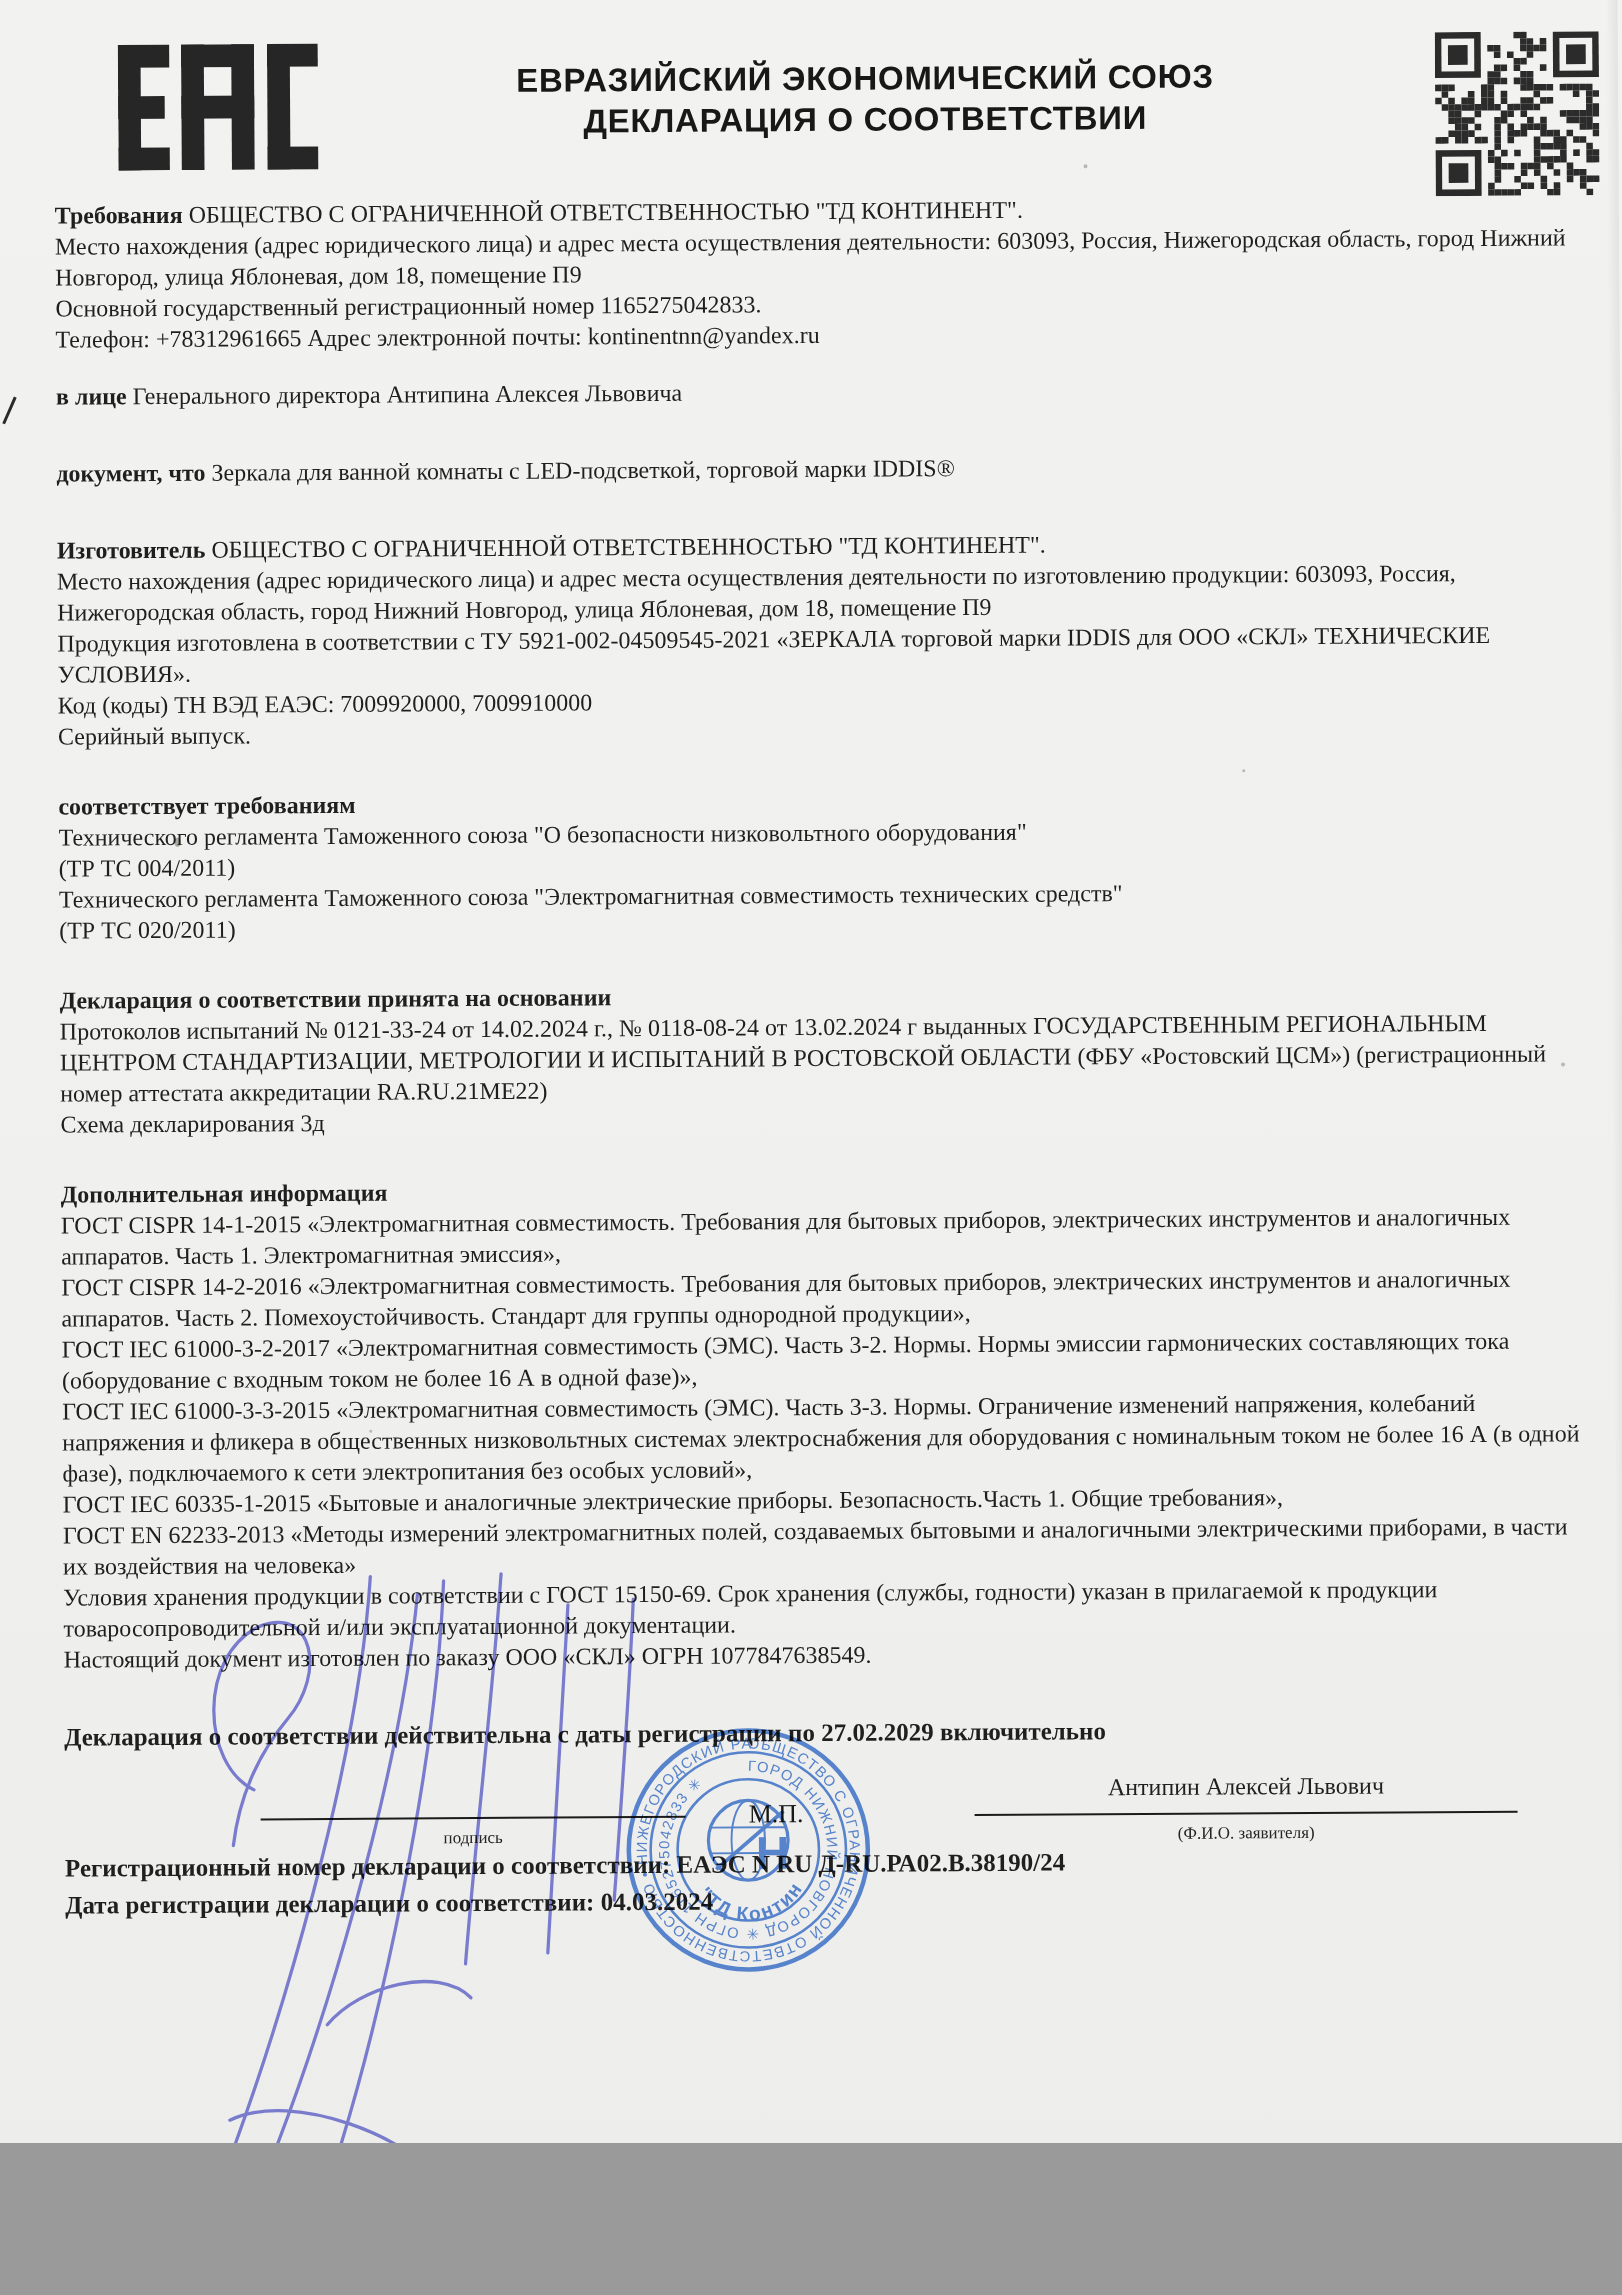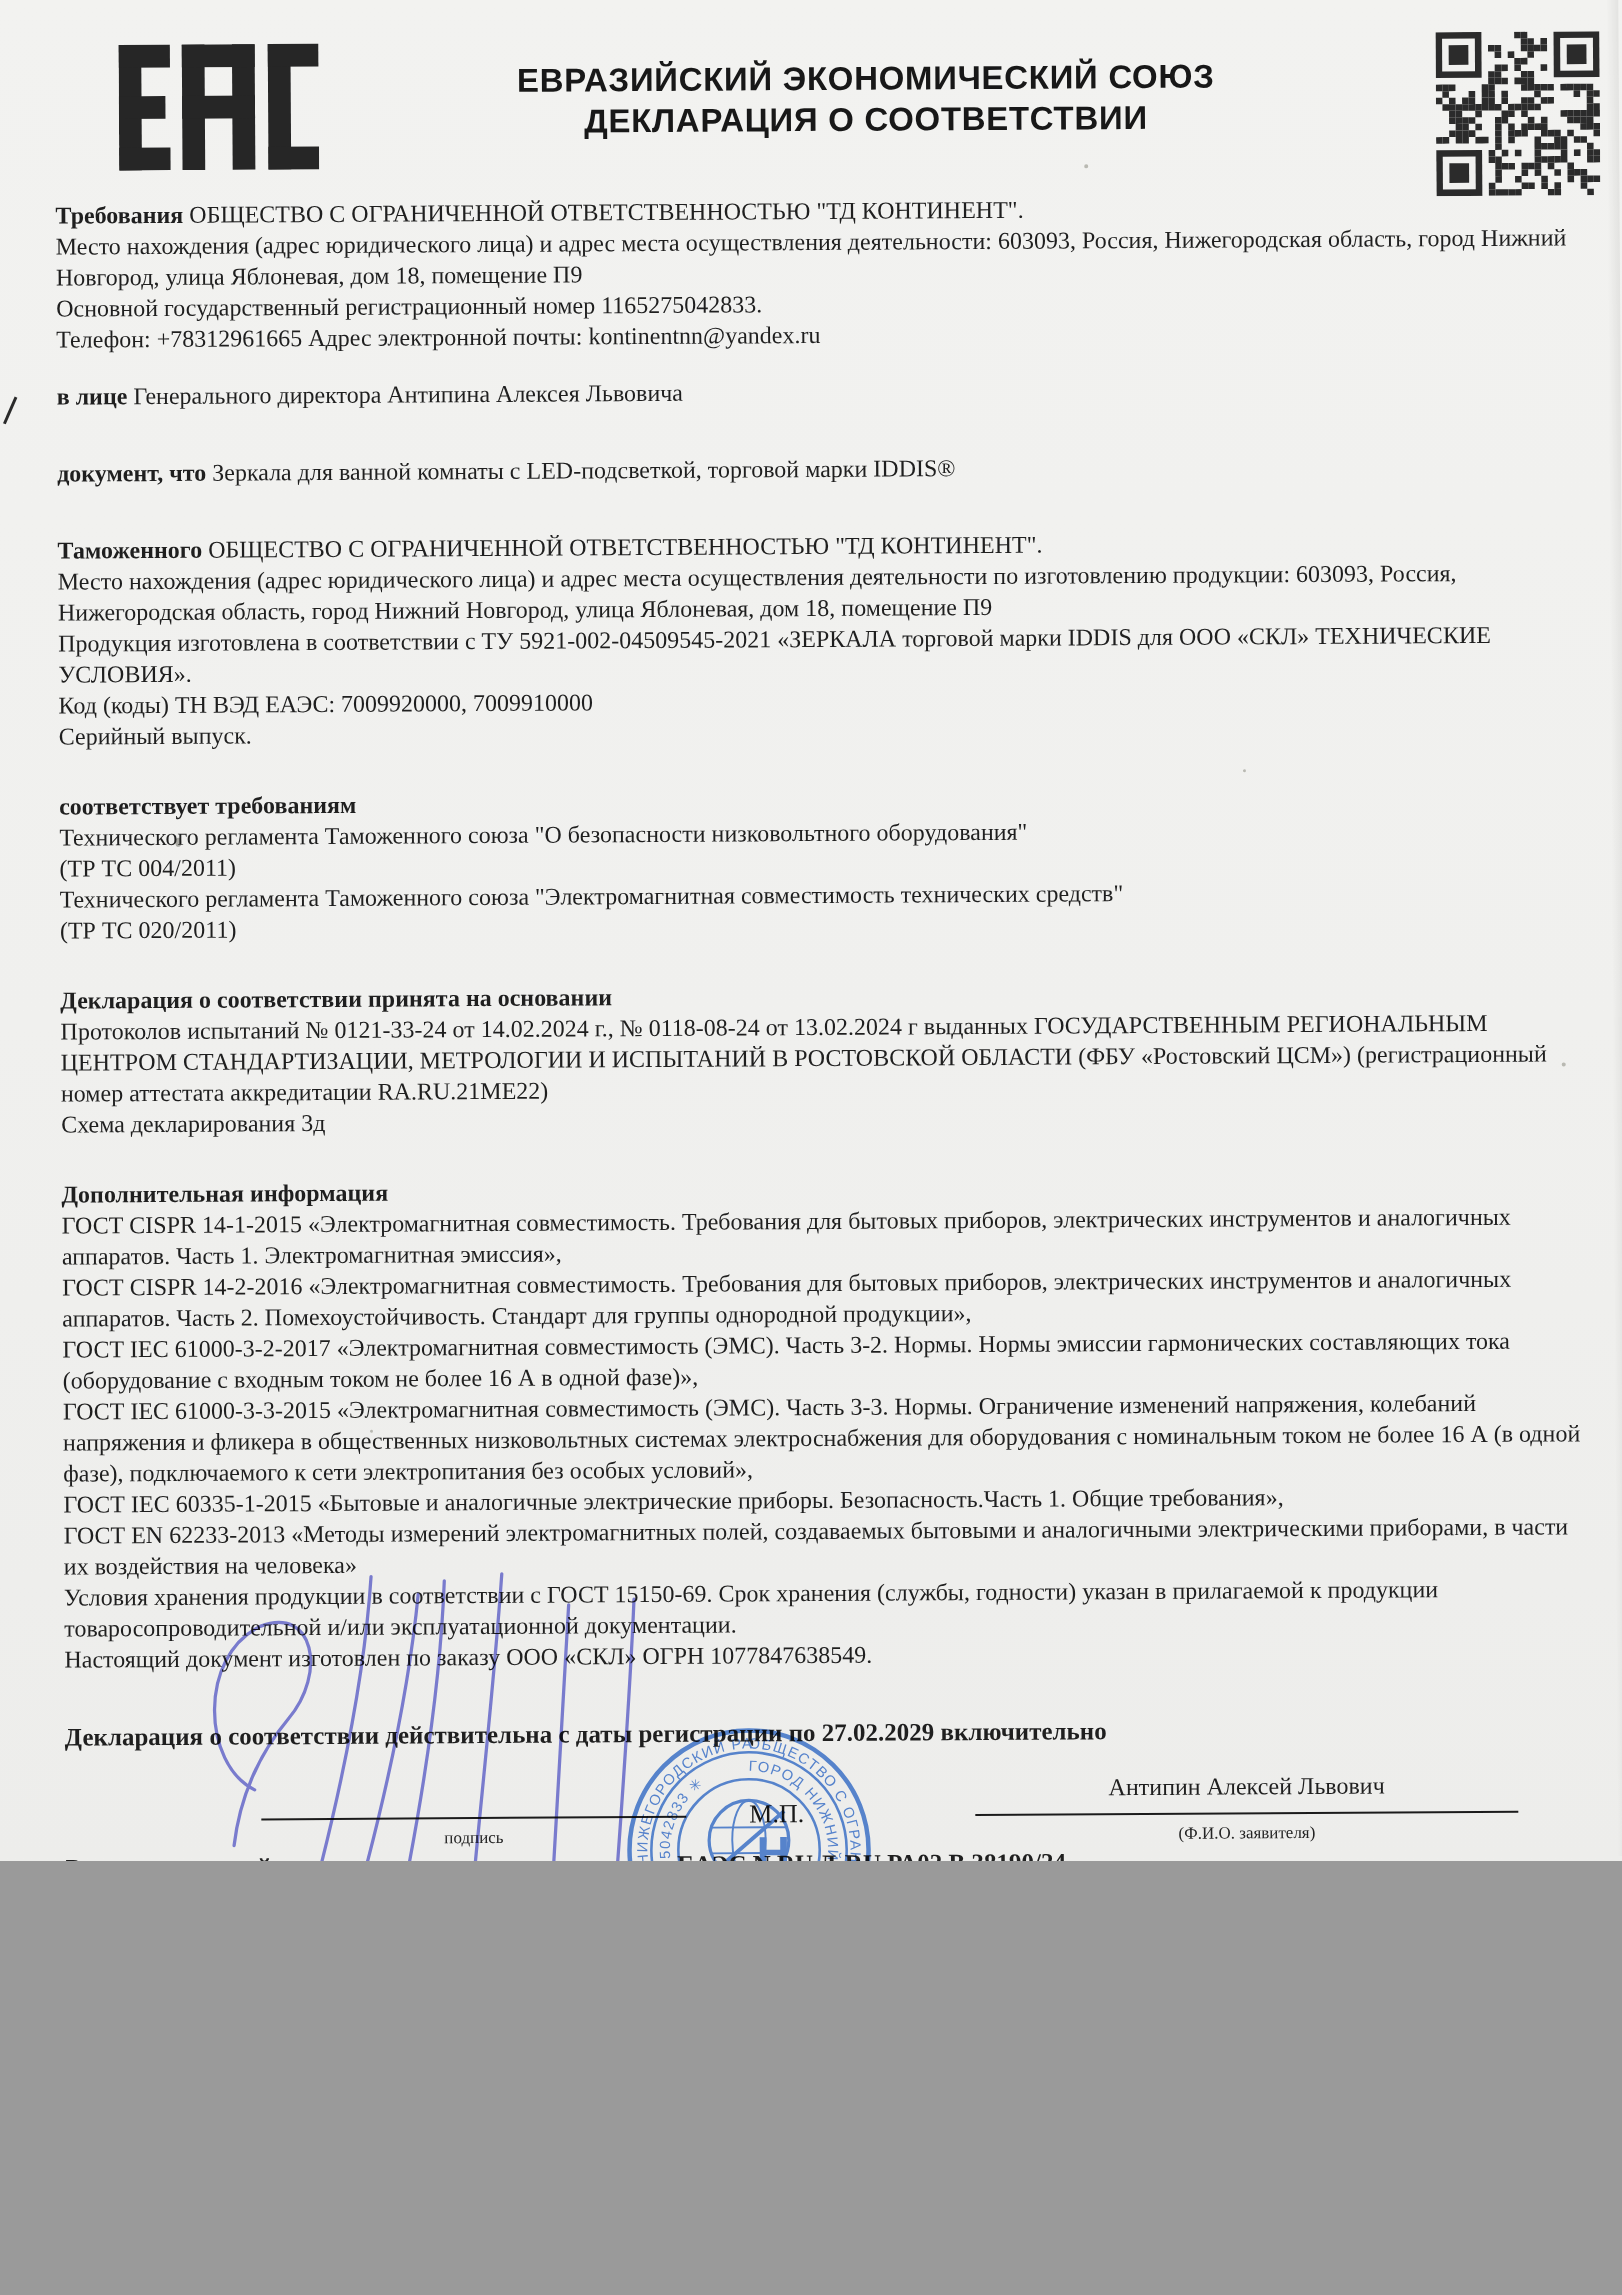--- a/index.html
+++ b/index.html
@@ -1,18 +1,18 @@
 <!DOCTYPE html>
 <html style="font-size:10.5px"><head>
 <meta charset="utf-8">
 <style>
   html,body{margin:0;padding:0;background:#9a9a9a;}
   .page{
     position:relative;
-    width:1623px;height:1861px;
+    width:1623px;height:2143px;
     background:linear-gradient(180deg,#f2f2f0 0%,#f0f0ee 55%,#ededeb 100%);
     overflow:hidden;
     font-family:"Liberation Serif","DejaVu Serif",serif;
     color:#1f1f1f;
   }
   .tilt{position:absolute;inset:0;transform:rotate(-0.35deg);transform-origin:50% 42%;}
   
   .eac-logo{position:absolute;left:123px;top:34px;width:200px;height:139px;}
   .doc-title{
     position:absolute;left:458px;top:58px;width:824px;
@@ -316,21 +316,21 @@
 
       <div class="blk-inperson">
         <p><span class="runin">в лице</span> <span>Генерального директора Антипина Алексея Львовича</span></p>
       </div>
 
       <div class="blk-declares">
         <p><span class="runin">документ, что</span> <span>Зеркала для ванной комнаты с LED-подсветкой, торговой марки IDDIS®</span></p>
       </div>
 
       <div class="blk-manufacturer">
-        <p><span class="runin">Таможенного</span> <span>ОБЩЕСТВО С ОГРАНИЧЕННОЙ ОТВЕТСТВЕННОСТЬЮ "ТД КОНТИНЕНТ".</span></p>
+        <p><span class="runin">Изготовитель</span> <span>ОБЩЕСТВО С ОГРАНИЧЕННОЙ ОТВЕТСТВЕННОСТЬЮ "ТД КОНТИНЕНТ".</span></p>
         <p>Место нахождения (адрес юридического лица) и адрес места осуществления деятельности по изготовлению продукции: 603093, Россия, Нижегородская область, город Нижний Новгород, улица Яблоневая, дом 18, помещение П9</p>
         <p>Продукция изготовлена в соответствии с ТУ 5921-002-04509545-2021 «ЗЕРКАЛА торговой марки IDDIS для ООО «СКЛ» ТЕХНИЧЕСКИЕ УСЛОВИЯ».</p>
         <p>Код (коды) ТН ВЭД ЕАЭС: 7009920000, 7009910000</p>
         <p>Серийный выпуск.</p>
       </div>
 
       <div class="blk-compliance">
         <p class="bold-line">соответствует требованиям</p>
         <p>Технического регламента Таможенного союза "О безопасности низковольтного оборудования"</p>
         <p>(ТР ТС 004/2011)</p>

